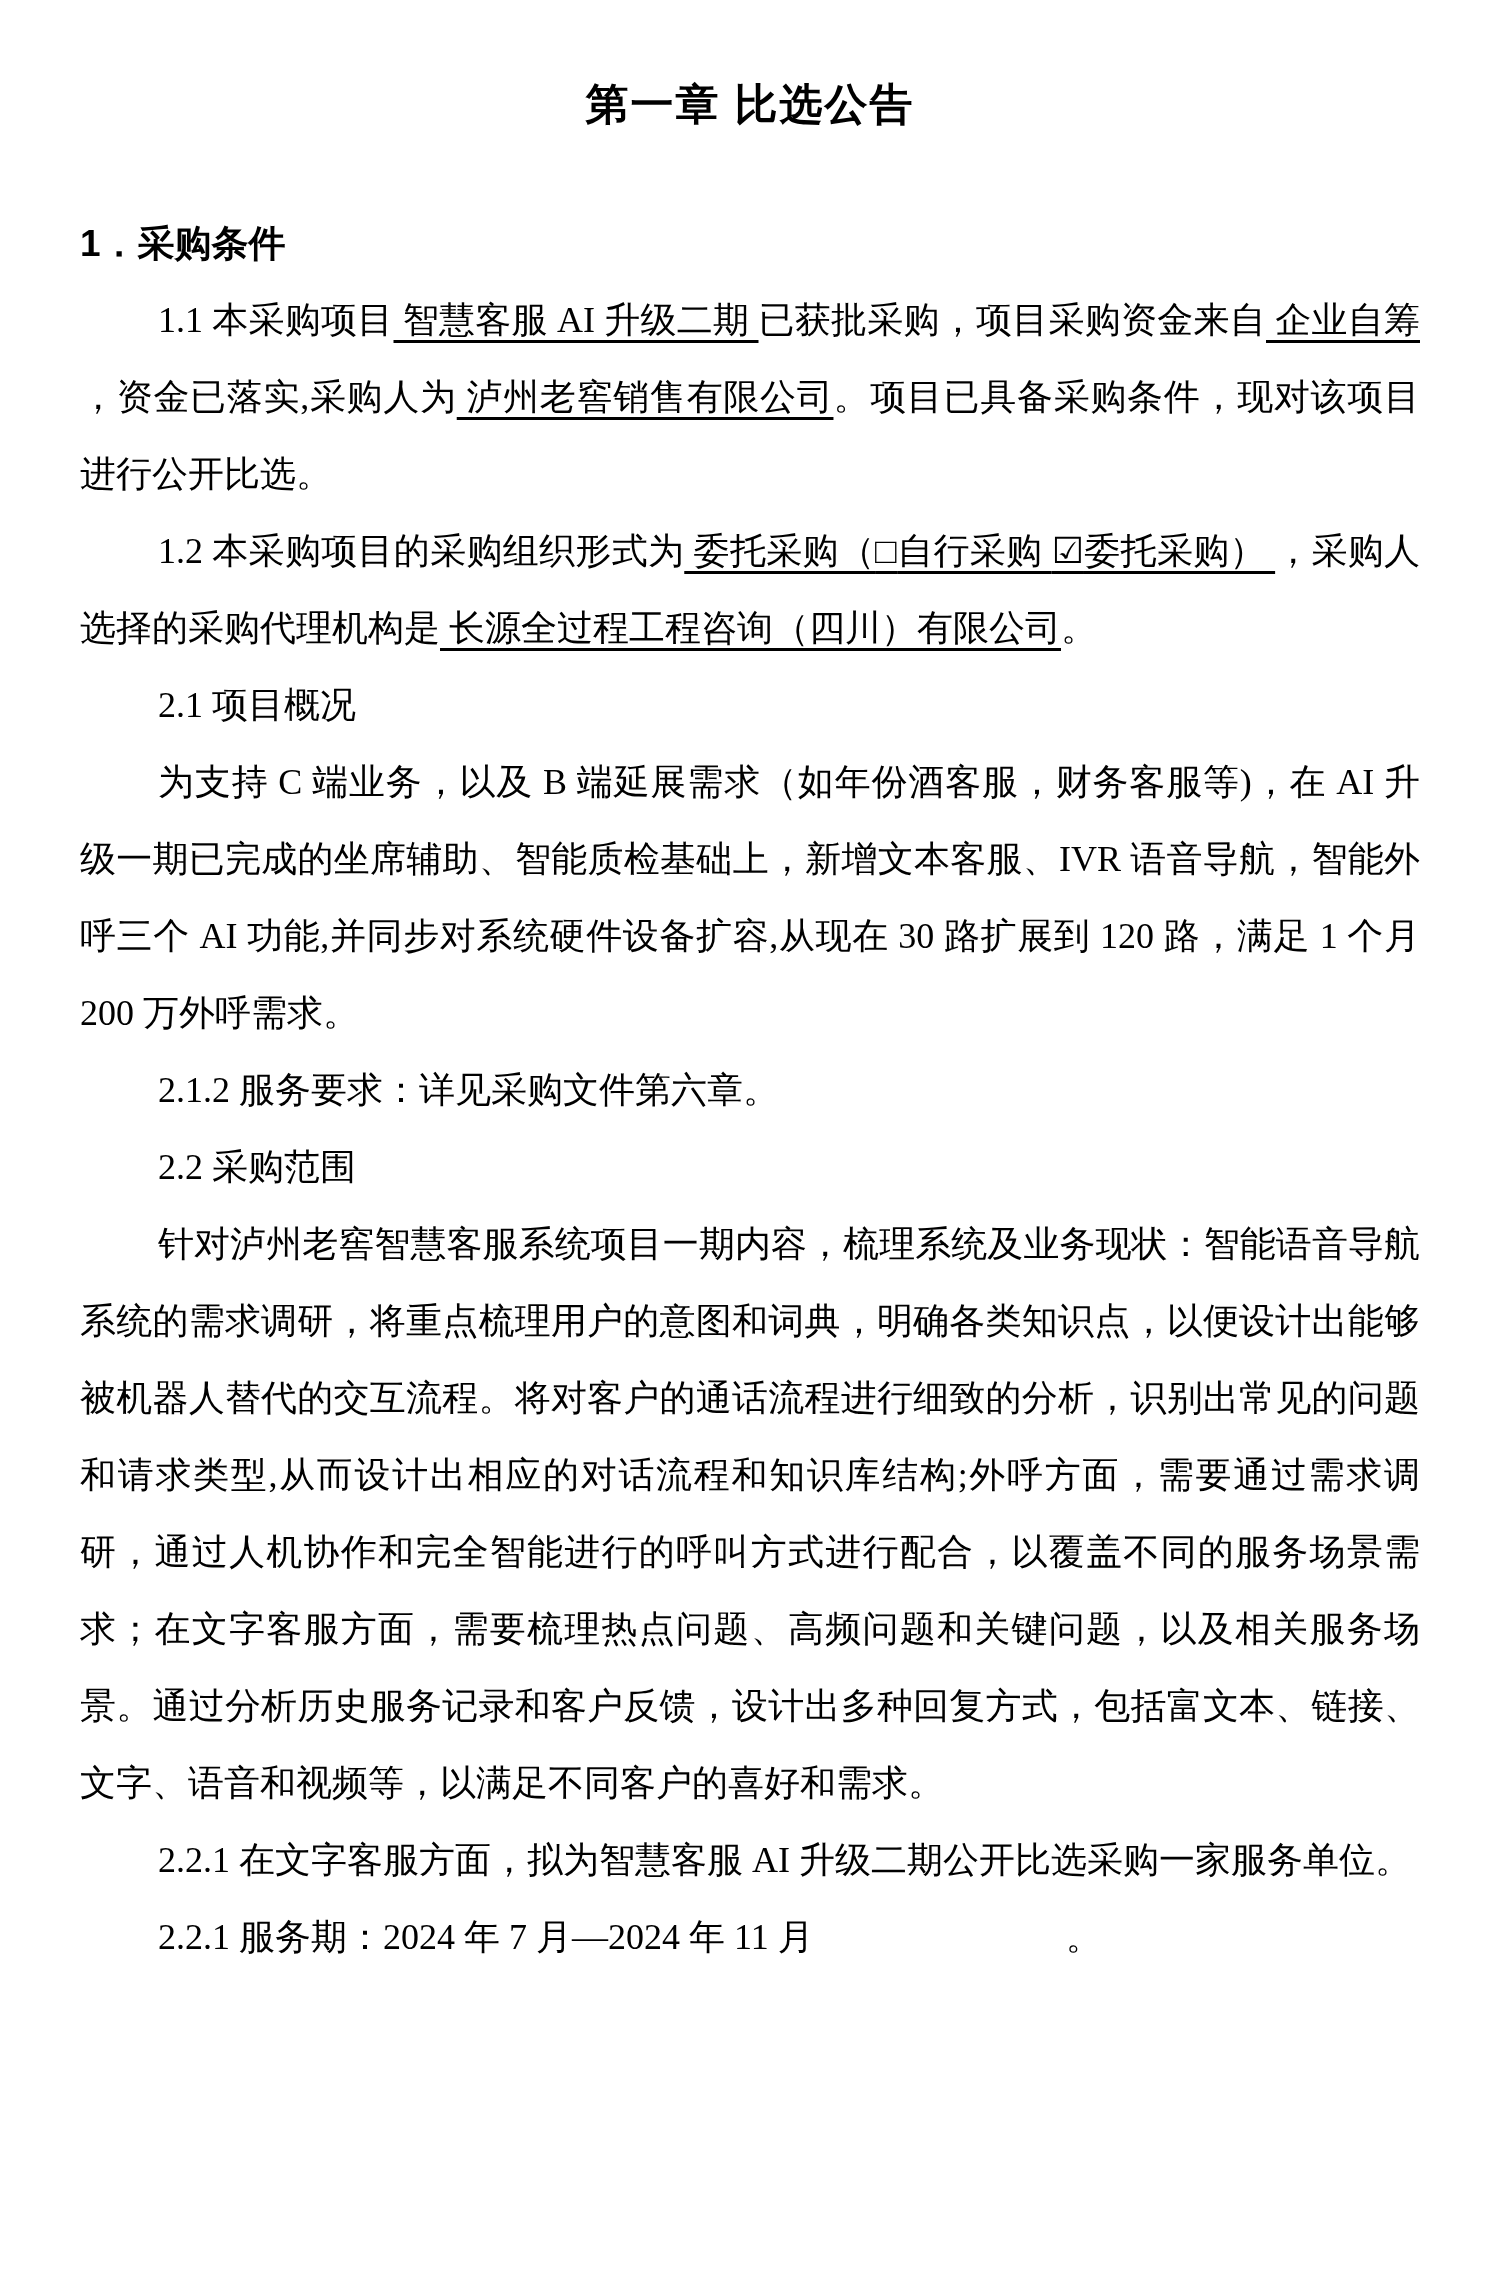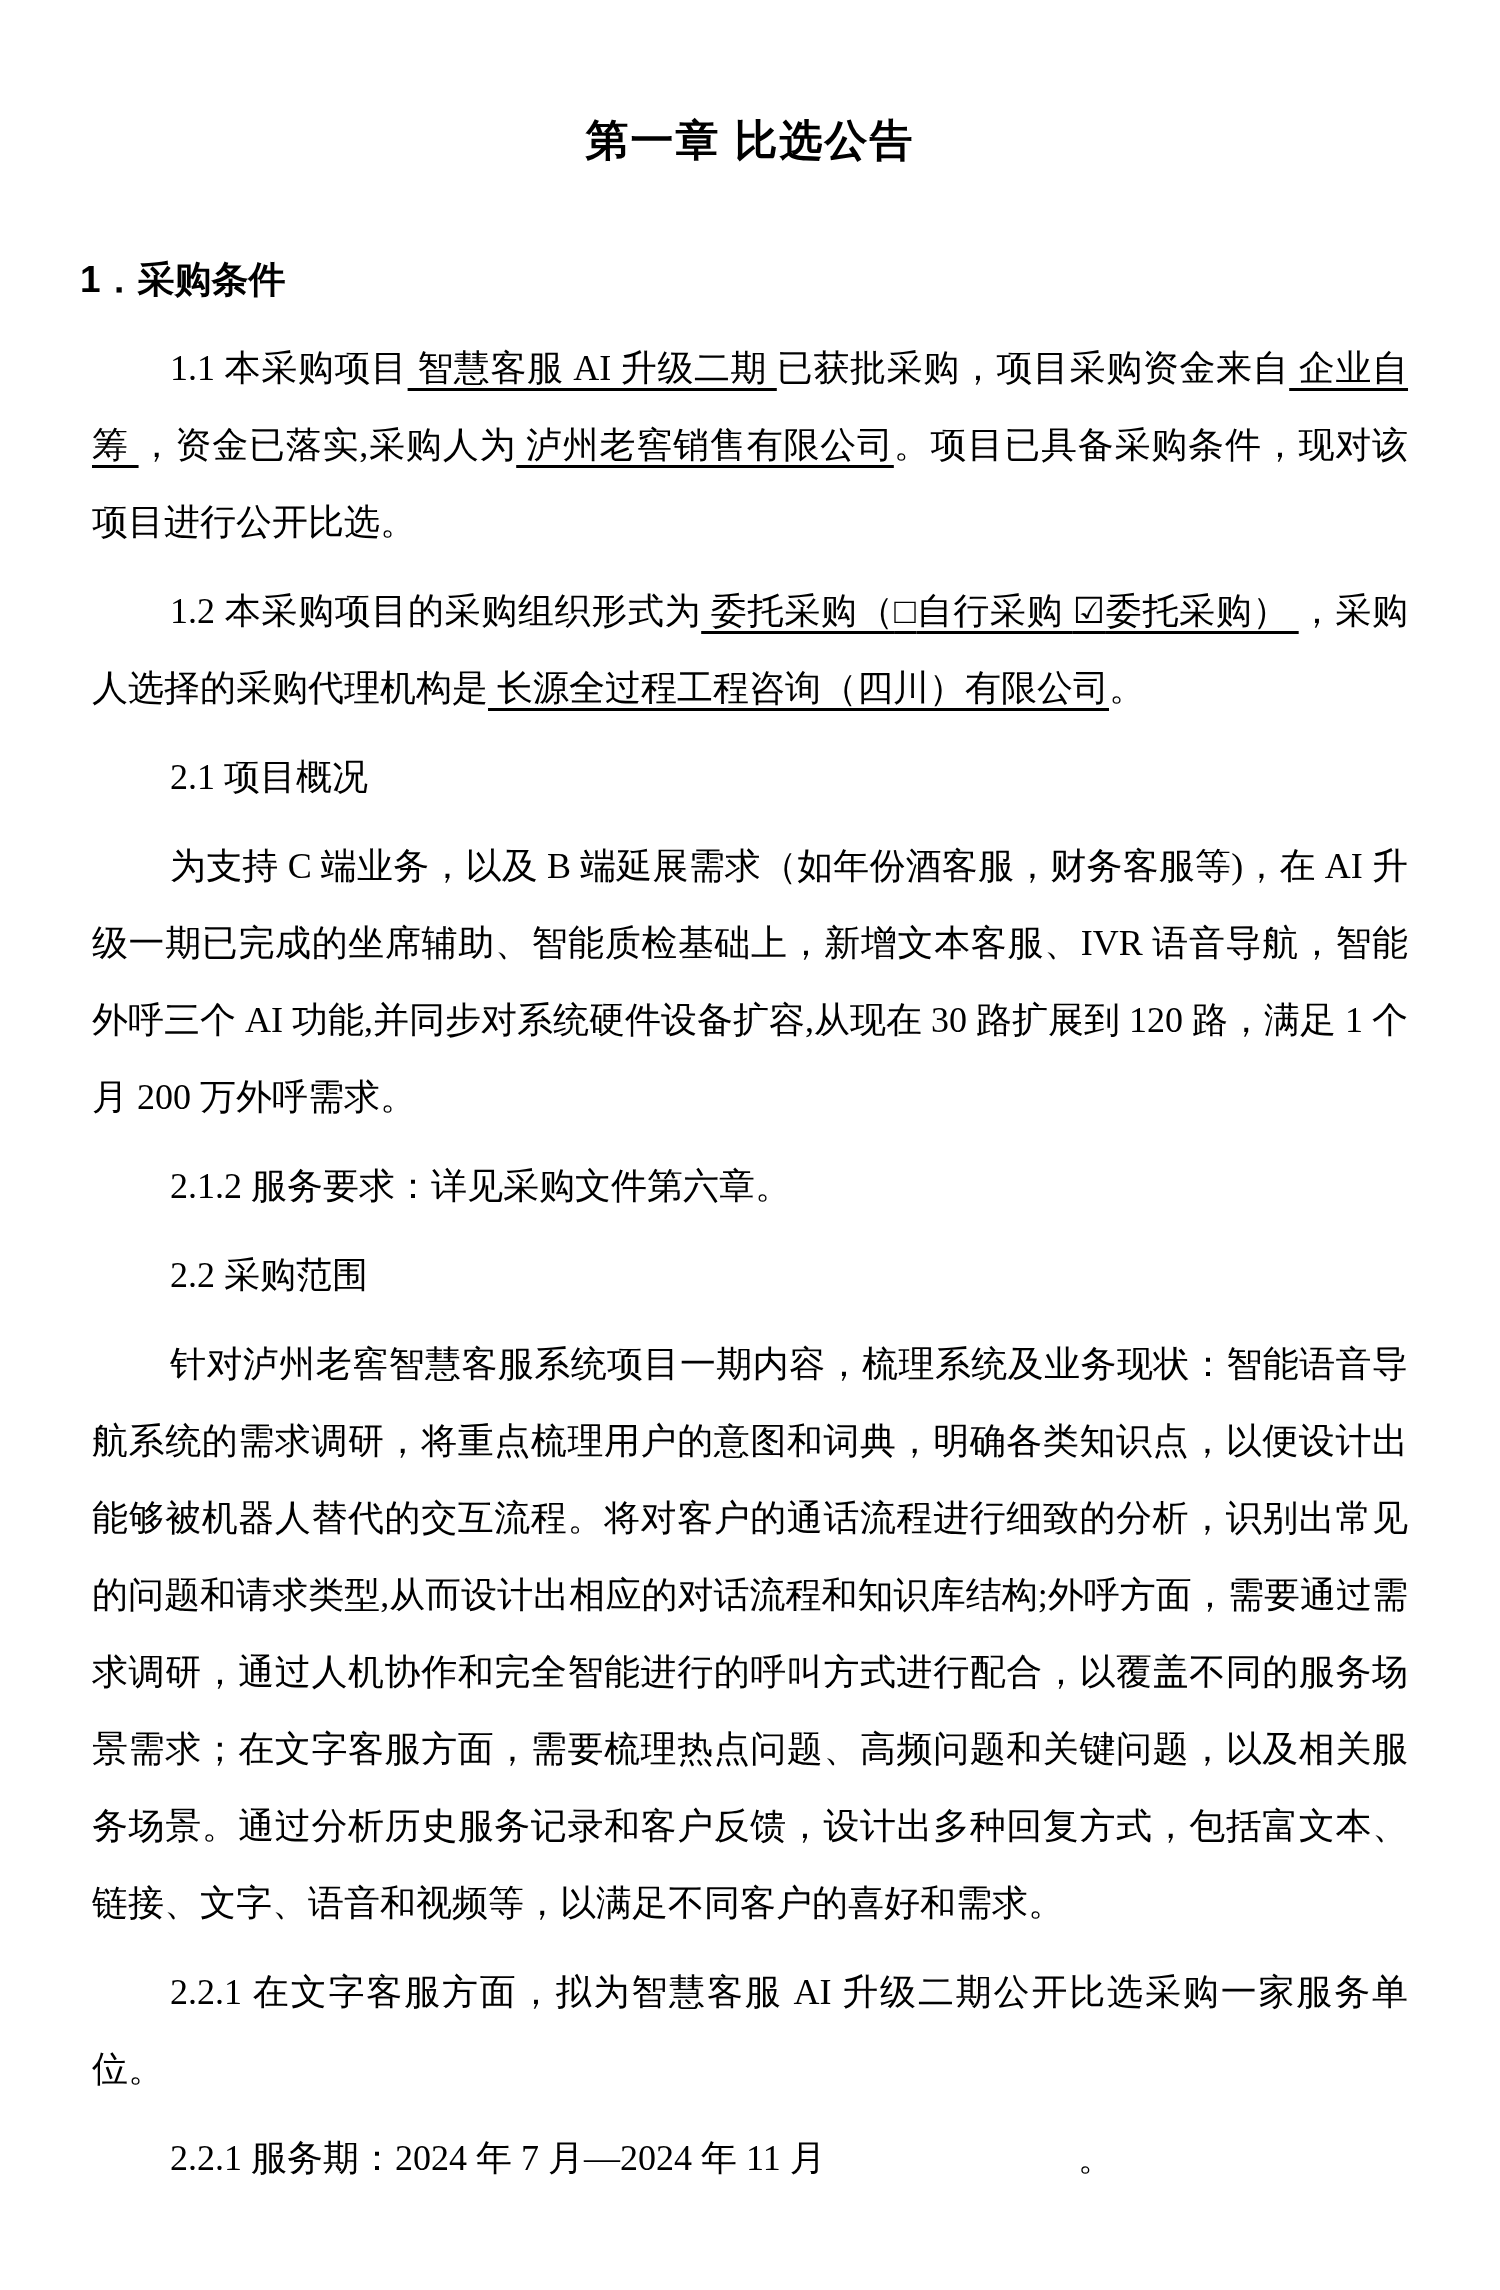--- a/index.html
+++ b/index.html
@@ -8,21 +8,21 @@
     background: #ffffff;
   }
   .page {
     position: relative;
     width: 1500px;
     height: 2290px;
     margin: 0 auto;
     background: #ffffff;
     color: #000000;
     box-sizing: border-box;
-    padding: 110px 80px 0 80px;
+    padding: 74px 80px 0 80px;
     font-family: "Liberation Serif", "DejaVu Serif", serif;
     font-size: 36px;
     line-height: 77px;
     overflow: hidden;
   }
   .doc-title {
     font-family: "Liberation Sans", "DejaVu Sans", sans-serif;
     font-weight: 700;
     font-size: 43px;
     line-height: 60px;
@@ -32,21 +32,21 @@
   }
   .heading-bold {
     font-family: "Liberation Sans", "DejaVu Sans", sans-serif;
     font-weight: 700;
     font-size: 37px;
     line-height: 77px;
     margin: 0;
   }
   .h1-sec { margin-top: 71px; }
   p.body-para {
-    margin: 12px;
+    margin: 0;
     text-align: justify;
   }
   .ind { text-indent: 78px; }
   .p11 { margin-top: 3px; }
   .p12 { margin-top: 15px; }
   .u {
     text-decoration: underline;
     text-decoration-thickness: 3px;
     text-underline-offset: 8px;
   }

